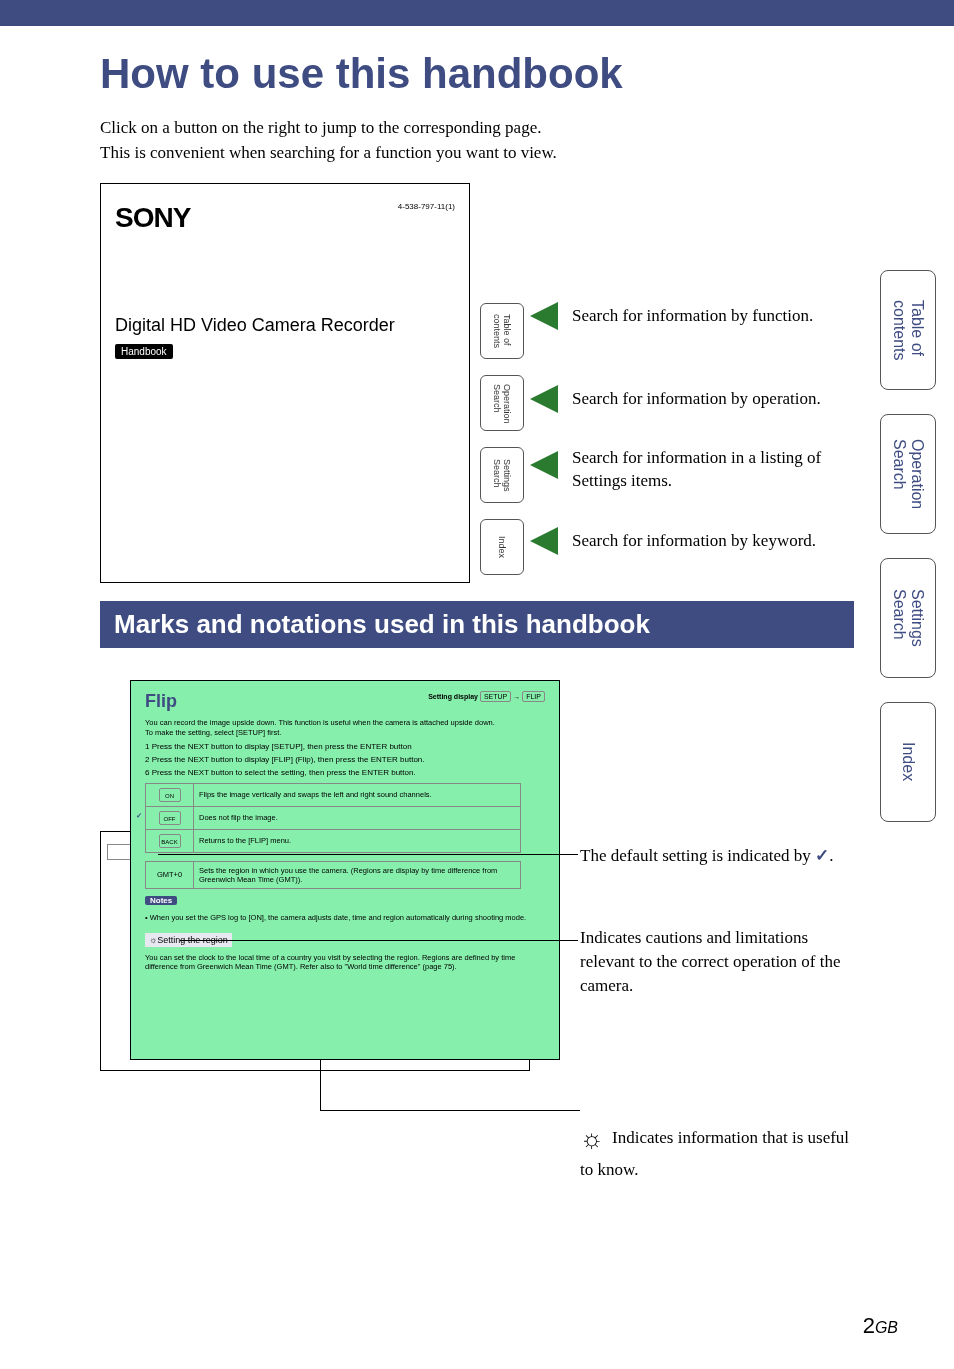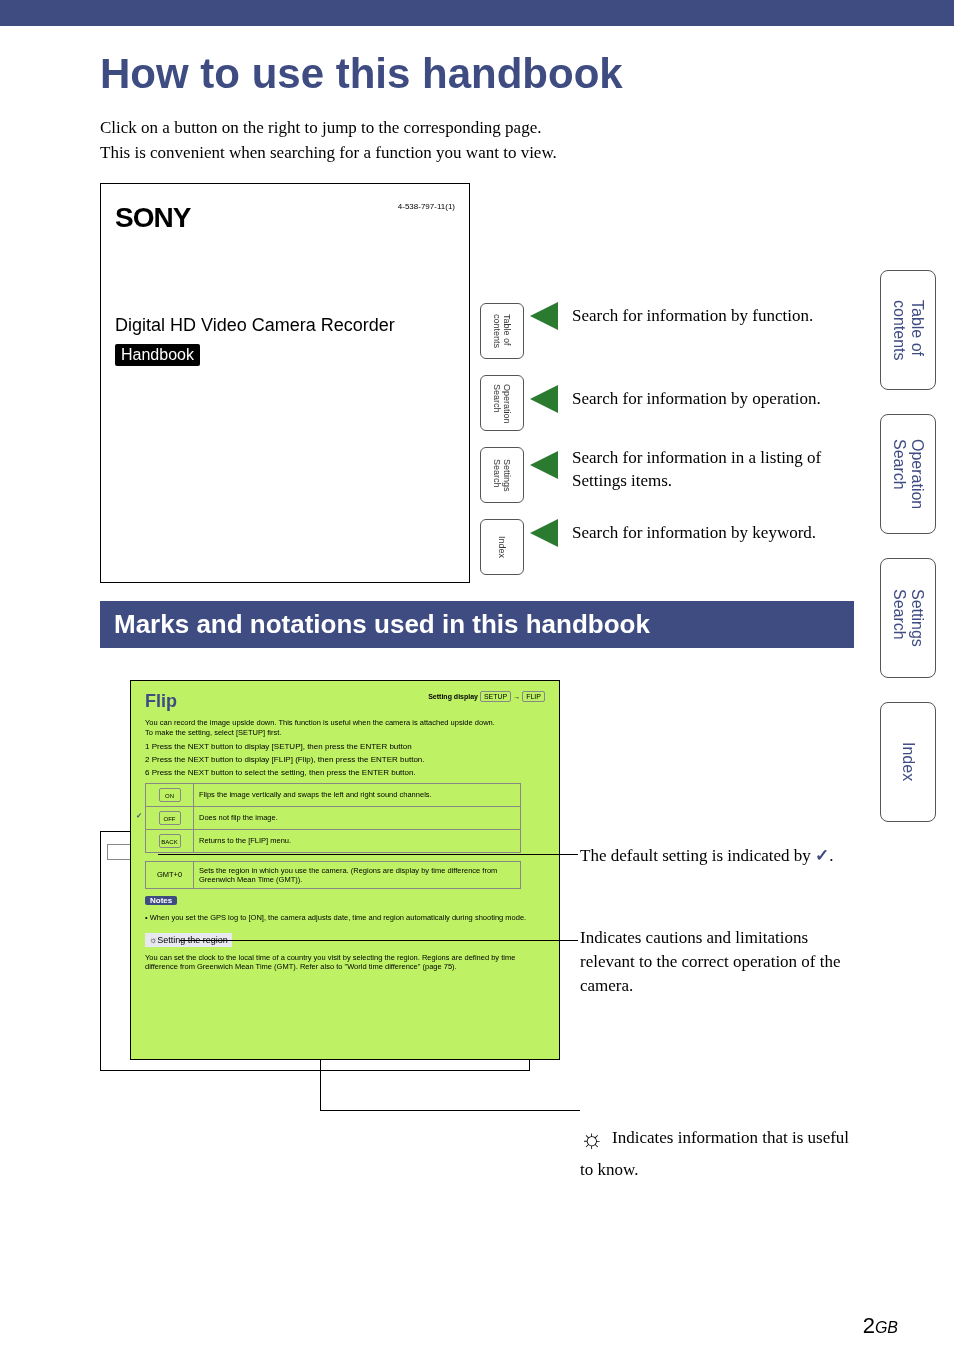--- a/index.html
+++ b/index.html
@@ -57,21 +57,21 @@
     }
     .cover-title {
       font-size: 18px;
       margin-top: 80px;
       line-height: 1.3;
     }
     .hb-badge {
       display: inline-block;
       background: #000;
       color: #fff;
-      font-size: 16px;
+      font-size: 10px;
       padding: 2px 6px;
       margin-top: 6px;
       border-radius: 2px;
     }
     .side-tabs-col {
       position: absolute;
       left: 380px;
       top: 120px;
       width: 52px;
     }
@@ -122,21 +122,21 @@
       position: relative;
       height: 480px;
     }
     .inner-page {
       position: absolute;
       left: 30px;
       top: 4px;
       width: 430px;
       height: 380px;
       border: 1px solid #000;
-      background: #bef264;
+      background: #86efac;
       font-family: Arial, sans-serif;
       padding: 10px 14px;
     }
     .inner-page-back {
       position: absolute;
       left: 0px;
       top: 155px;
       width: 430px;
       height: 240px;
       border: 1px solid #000;
@@ -305,21 +305,21 @@
       <div class="arrow-text">Search for information by function.</div>
     </div>
     <div class="arrow-block" style="left:430px; top:202px;">
       <div class="green-arrow"></div>
       <div class="arrow-text">Search for information by operation.</div>
     </div>
     <div class="arrow-block" style="left:430px; top:264px; align-items:flex-start;">
       <div class="green-arrow" style="margin-top:4px;"></div>
       <div class="arrow-text">Search for information in a listing of Settings items.</div>
     </div>
-    <div class="arrow-block" style="left:430px; top:336px;">
+    <div class="arrow-block" style="left:430px; top:344px;">
       <div class="green-arrow"></div>
       <div class="arrow-text">Search for information by keyword.</div>
     </div>
   </div>
 
   <div class="section-header">Marks and notations used in this handbook</div>
 
   <div class="diagram2">
     <div class="inner-page-back">
       <div style="position:absolute; left:6px; top:6px; font-size:6px;">

